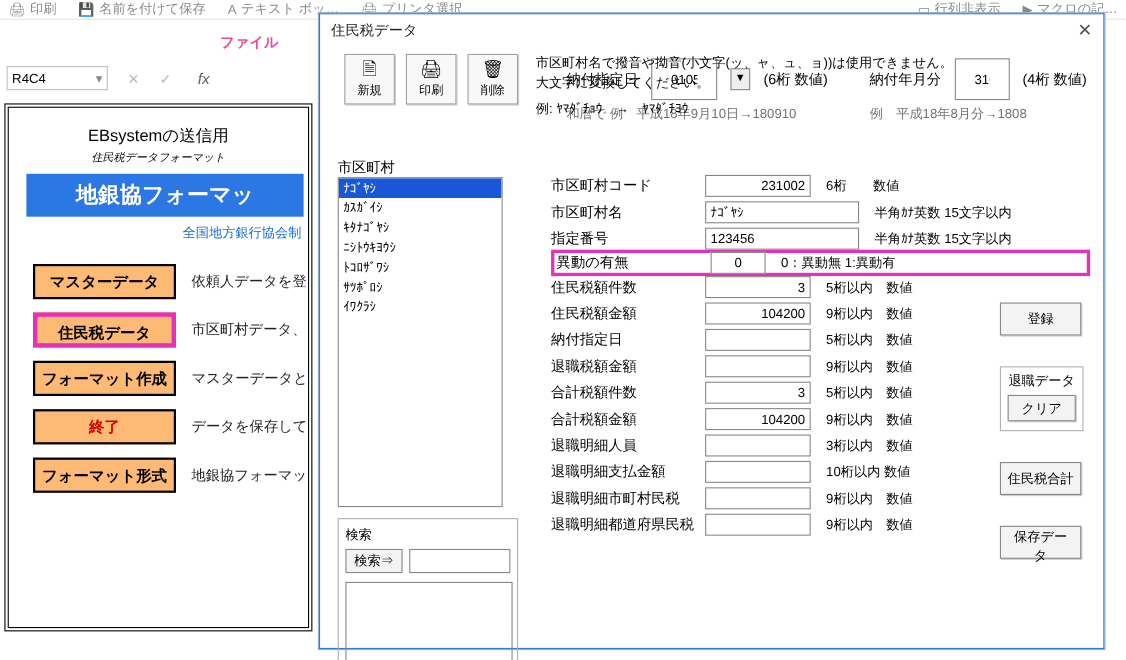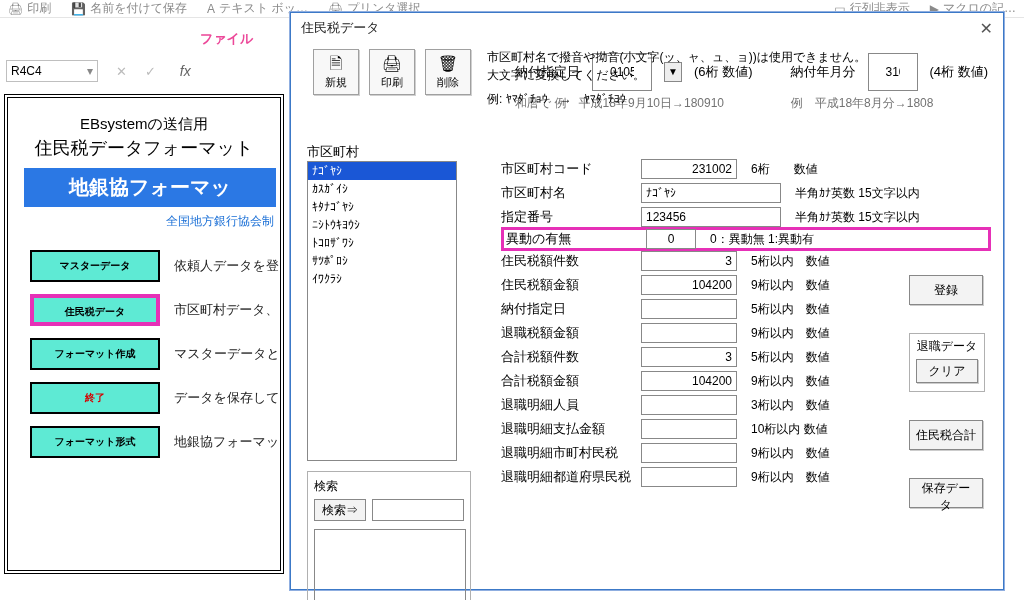--- a/index.html
+++ b/index.html
@@ -13,25 +13,25 @@
   
   .fbar { position:absolute; top:60px; left:6px; display:flex; align-items:center; gap:6px; }
   .namebox { width:92px; height:22px; border:1px solid #bfbfbf; background:#fff; font-size:12px; padding:2px 4px; display:flex; align-items:center; justify-content:space-between;}
   .namebox .dd { color:#888; }
   .fx { color:#666; font-style:italic; font-size:14px; margin-left:18px; }
   .xchk { color:#bbb; margin-left:12px; }
 
   
   .sheetbg { position:absolute; top:94px; left:4px; width:280px; height:480px; border:4px double #000; background:#fff; padding:14px 0 0 0;}
   .sheet-title { text-align:center; font-size:15px; line-height:1.6; }
-  .sheet-title2 { text-align:center; font-size:18px; margin-bottom:8px;}
+  .sheet-title2 { text-align:center; font-size:10px; margin-bottom:8px;font-style:italic;}
   .bluebanner { background:#2b78e4; color:#fff; font-size:20px; font-weight:bold; text-align:center; padding:6px 4px; margin:0 4px 6px 16px;}
   .assoclink { color:#1a6fd6; font-size:12px; text-align:right; padding-right:6px;}
   .side-row { display:flex; align-items:center; gap:14px; padding:6px 0 6px 22px;}
-  .sidebtn { width:130px; height:32px; border:2px solid #000; background:#5eead4; font-size:10px; font-weight:bold; text-align:center; line-height:28px;}
+  .sidebtn { width:130px; height:32px; border:2px solid #000; background:#fdba74; font-size:14px; font-weight:bold; text-align:center; line-height:28px;}
   .sidebtn.red { color:#d40000; }
   .side-desc { font-size:13px; color:#222; }
   .hl-pink { border:4px solid #e630b7 !important; }
 
   
   .dlg { position:absolute; top:12px; left:290px; width:714px; height:578px; border:1px solid #3c79c7; background:#fff; box-shadow:0 0 0 1px #8faee0;}
   .dlg-titlebar { height:30px; display:flex; align-items:center; justify-content:space-between; padding:0 10px; font-size:13px; color:#222;}
   .dlg-close { font-size:16px; color:#555; }
 
   .dlg-body { position:relative; padding:6px 14px 10px 14px; }

